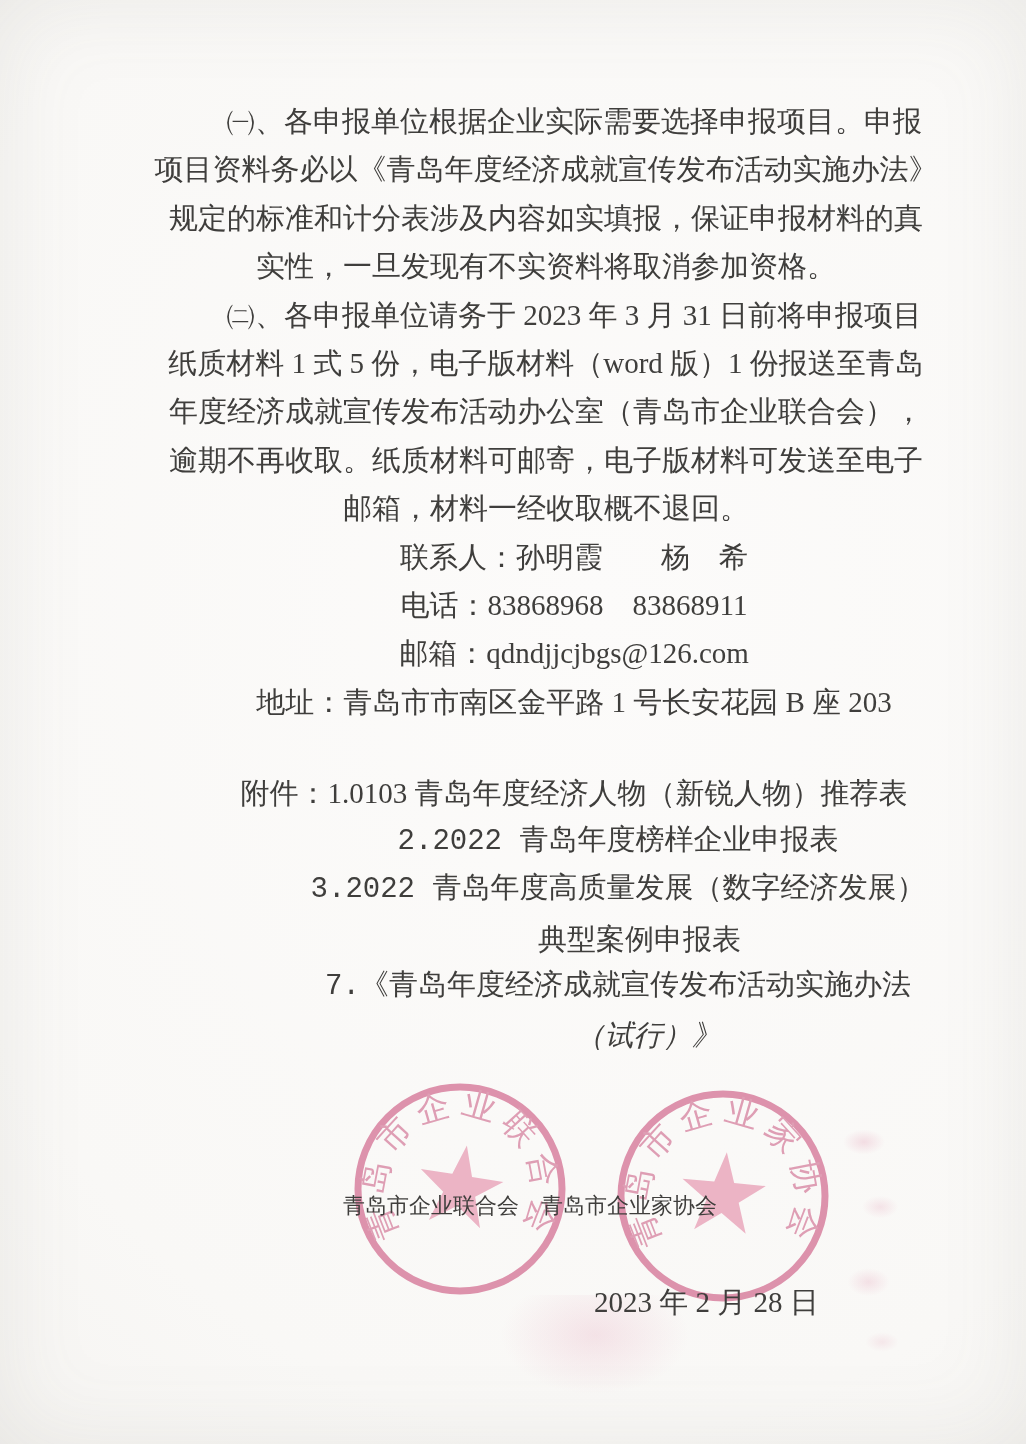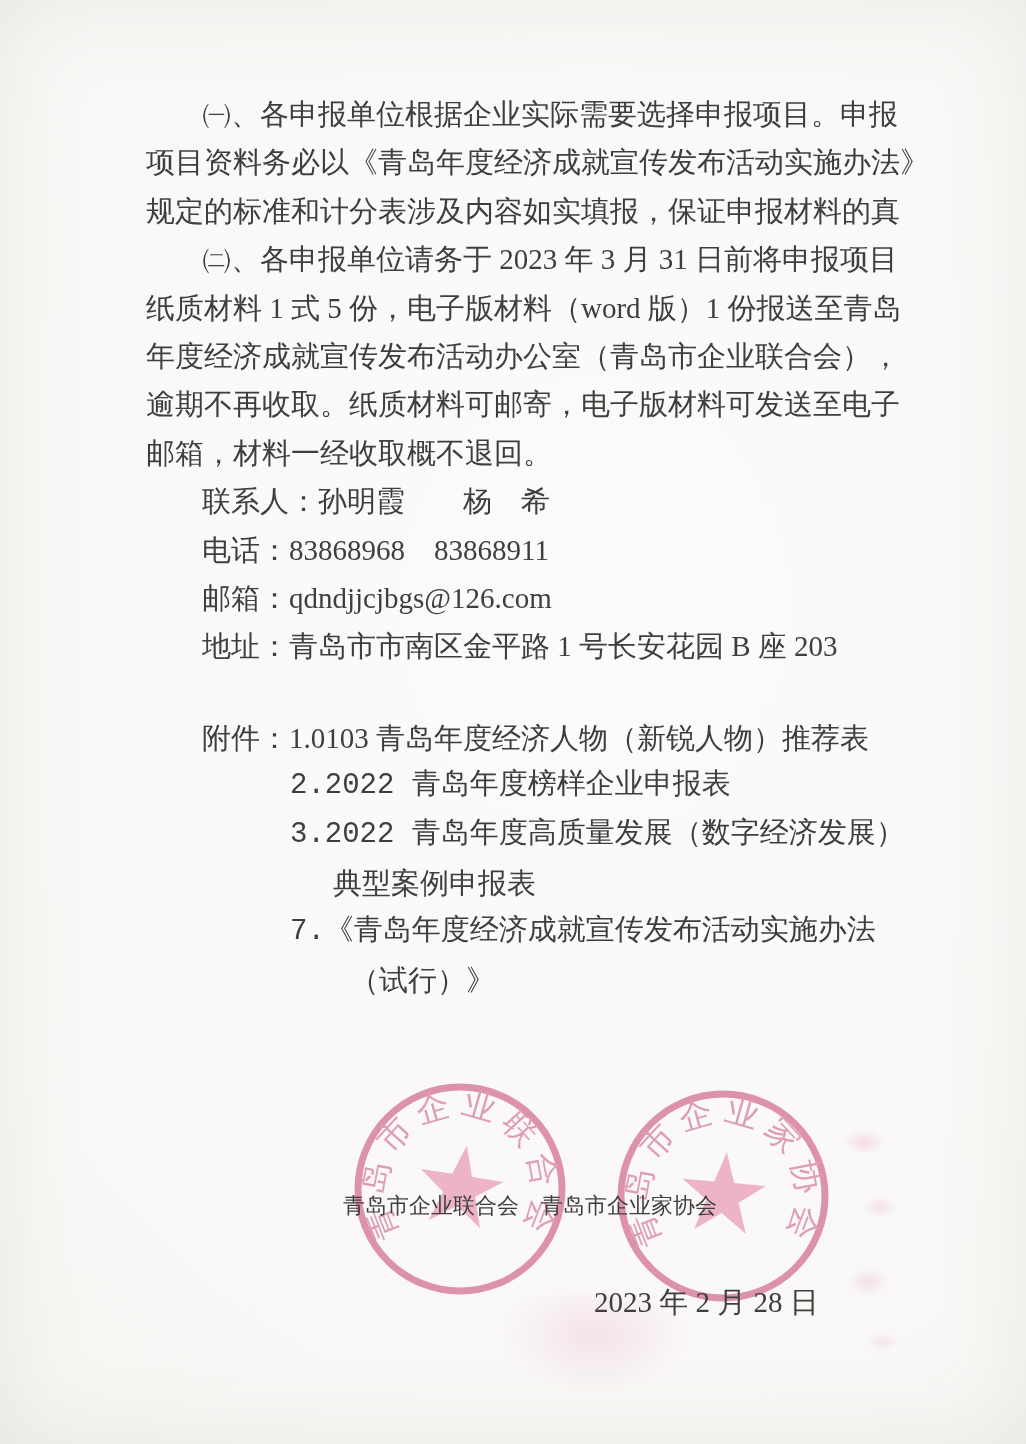--- a/index.html
+++ b/index.html
@@ -6,29 +6,29 @@
   .page{
     position:relative;
     width:1026px;height:1444px;
     overflow:hidden;
     background:radial-gradient(ellipse 130% 110% at 58% 42%, #fcfbfa 0%, #f9f8f6 52%, #f0eeeb 100%);
     font-family:"Liberation Serif","DejaVu Serif",serif;
     color:#3f3e3c;
   }
   .scan-shade{position:absolute;inset:0;box-shadow:inset 0 0 90px rgba(110,105,95,.10);pointer-events:none;z-index:4;}
   .text-column{
-    position:absolute;left:146px;top:90px;width:800px;
-    font-size:29px;line-height:48.4px;z-index:3;
+    position:absolute;left:146px;top:97px;width:800px;
+    font-size:29px;line-height:48.4px;z-index:3;text-align:center;
   }
   .line{white-space:pre;}
   .indent{padding-left:56px;}
   .pad-label{padding-left:56px;}
   .pad-num{padding-left:144px;font-family:Liberation Mono, monospace;}
   .pad-cont1{padding-left:187px;}
-  .pad-cont2{padding-left:204px;}
+  .pad-cont2{padding-left:204px;font-style:italic;}
   .spacer{height:43px;}
   .org-line{position:absolute;left:343px;top:1191px;font-size:22px;white-space:pre;z-index:3;}
   .date-line{position:absolute;left:594px;top:1283px;font-size:29px;white-space:pre;z-index:3;text-align:center;}
   .stamp{position:absolute;z-index:2;opacity:.85;}
   .stamp-left{left:344px;top:1073px;}
   .stamp-right{left:607px;top:1080px;}
   .seal-text{font-family:"Liberation Serif","DejaVu Serif",serif;}
   .smudge{
     position:absolute;left:500px;top:1295px;width:190px;height:100px;z-index:1;
     background:radial-gradient(ellipse at 50% 40%,rgba(224,148,174,.22),rgba(224,148,174,0) 70%);
@@ -65,20 +65,21 @@
     <path id="seal-arc-right" d="M -52.3 52.3 A 74 74 0 1 1 52.3 52.3" fill="none"></path>
     <text class="seal-text" font-size="33" letter-spacing="8" text-anchor="middle" fill="#da8fa9">
       <textPath href="#seal-arc-right" startOffset="50%">青岛市企业家协会</textPath>
     </text>
   </svg>
 
   <div class="text-column">
     <div class="line indent">㈠、各申报单位根据企业实际需要选择申报项目。申报</div>
     <div class="line">项目资料务必以《青岛年度经济成就宣传发布活动实施办法》</div>
     <div class="line">规定的标准和计分表涉及内容如实填报，保证申报材料的真</div>
+    <div class="line">实性，一旦发现有不实资料将取消参加资格。</div>
 
     <div class="line indent">㈡、各申报单位请务于 2023 年 3 月 31 日前将申报项目</div>
     <div class="line">纸质材料 1 式 5 份，电子版材料（word 版）1 份报送至青岛</div>
     <div class="line">年度经济成就宣传发布活动办公室（青岛市企业联合会），</div>
     <div class="line">逾期不再收取。纸质材料可邮寄，电子版材料可发送至电子</div>
     <div class="line">邮箱，材料一经收取概不退回。</div>
 
     <div class="line pad-label">联系人：孙明霞　　杨　希</div>
     <div class="line pad-label">电话：83868968　83868911</div>
     <div class="line pad-label">邮箱：qdndjjcjbgs@126.com</div>

